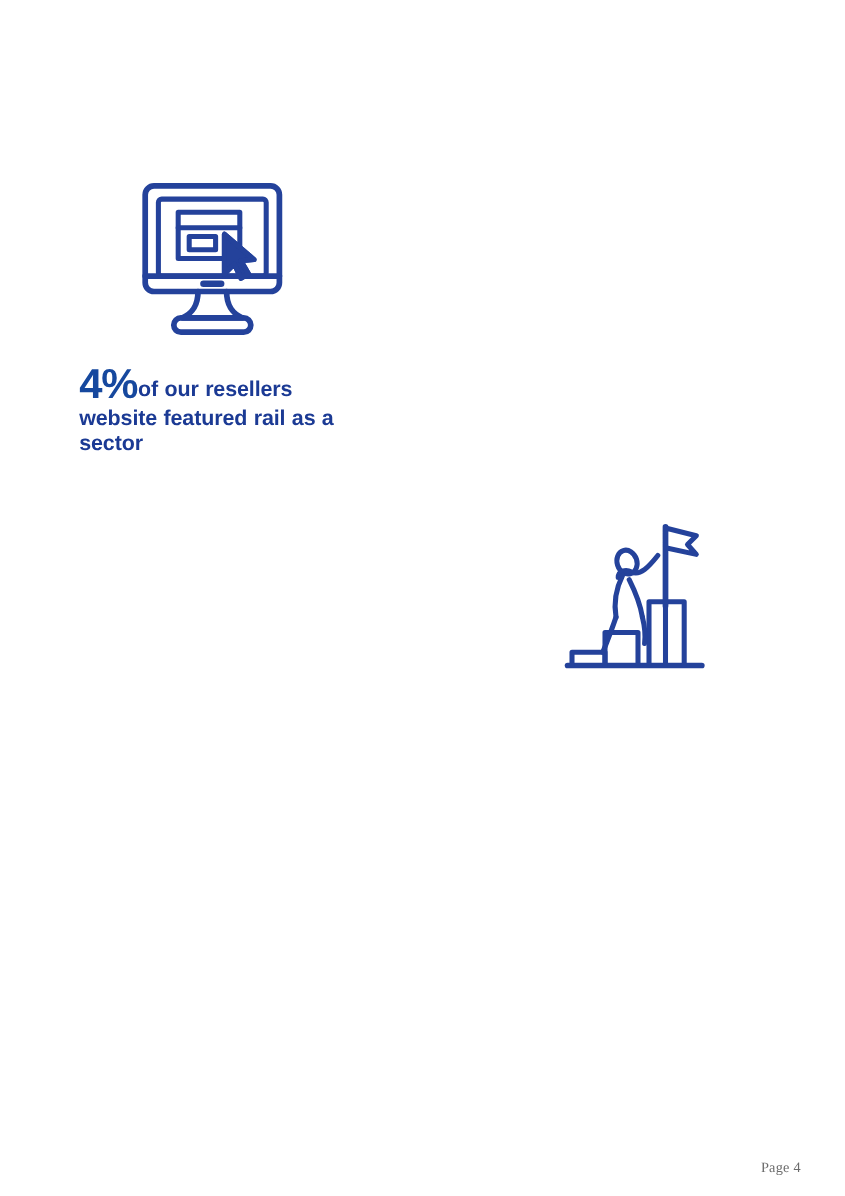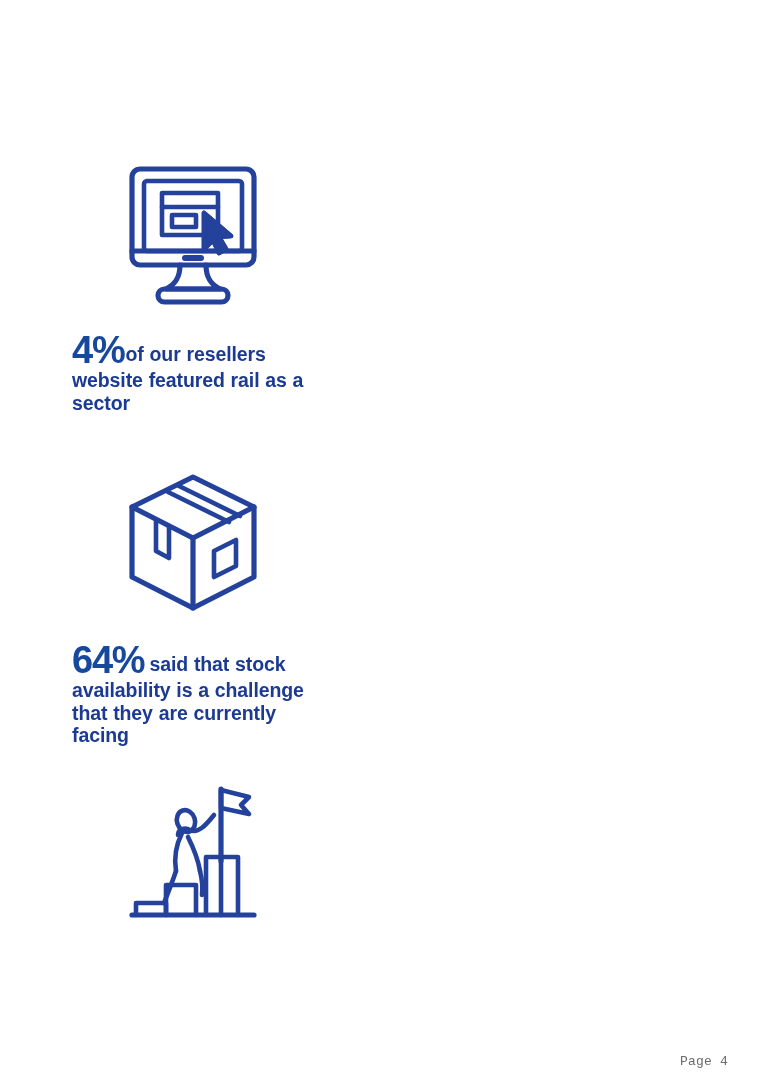--- a/index.html
+++ b/index.html
@@ -83,21 +83,21 @@
     vertical-align: -2px;
   }
   .stat-figure.tight { padding-right: 1px; }
 
   .page-footer {
     position: absolute;
     right: 40px;
     bottom: 18px;
     color: #6b6b6b;
     font-size: 13px;
-    font-family: Liberation Mono, monospace;
+    font-family: Liberation Serif, serif;
     letter-spacing: 0.2px;
   }
 
   
   .ln {
     fill: none;
     stroke: #24429B;
     stroke-width: 5.2;
     stroke-linecap: round;
     stroke-linejoin: round;
@@ -141,36 +141,20 @@
       <div class="stat-text">
         <span class="stat-figure tight">4%</span><span>of our resellers website featured rail as a sector</span>
       </div>
     </div>
 
     <div class="stat-card col-right">
       
       
     </div>
 
-    <div class="stat-card col-left">
-      <div class="icon-wrap">
-        <svg width="150" height="155" viewBox="0 0 150 155" aria-hidden="true">
-          <path class="ln" d="M75 12 L136 42 L136 112 L75 143 L14 112 L14 42 Z"></path>
-          <path class="ln" d="M14 42 L75 73 L136 42"></path>
-          <line class="ln" x1="75" y1="73" x2="75" y2="143"></line>
-          <path class="ln-thin" d="M50 27 L111 57"></path>
-          <path class="ln-thin" d="M61 21 L122 51"></path>
-          <path class="ln-thin" d="M38 55 L38 86 L51 93 L51 62"></path>
-          <path class="ln-thin" d="M96 86 L118 75 L118 101 L96 112 Z"></path>
-        </svg>
-      </div>
-      <div class="stat-text">
-        <span class="stat-figure">64%</span><span>said that stock availability is a challenge that they are currently facing</span>
-      </div>
-    </div>
 
     <div class="stat-card col-right">
       
       
     </div>
 
     <div class="stat-card col-left">
       <div class="icon-wrap">
         <svg width="150" height="155" viewBox="0 0 150 155" aria-hidden="true">
           <line class="ln" x1="14" y1="140" x2="136" y2="140"></line>

